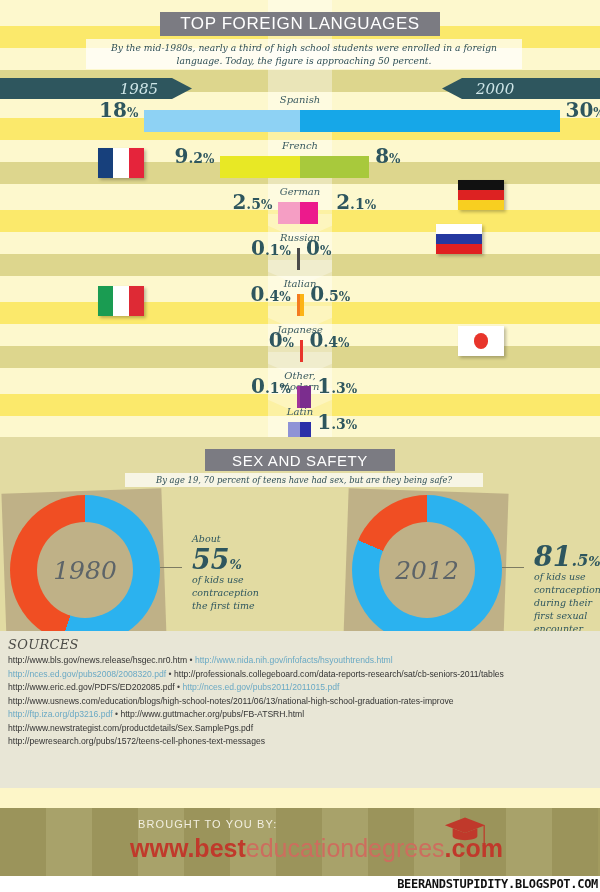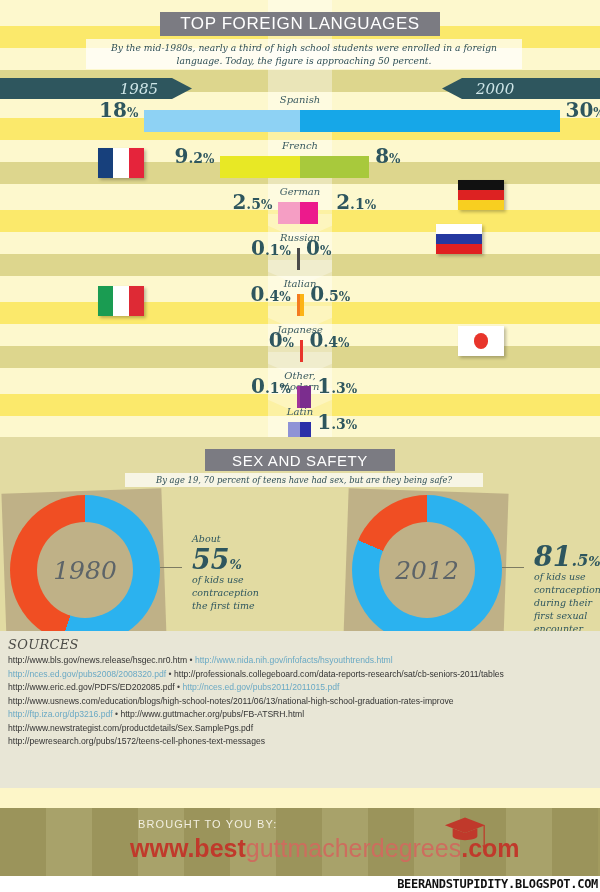--- a/index.html
+++ b/index.html
@@ -287,21 +287,21 @@
       <div class="wv" style="left: 368px; background: rgba(0, 0, 0, 0.04);"></div>
       <div class="wv" style="left: 322px; background: rgba(255, 255, 255, 0.07);"></div>
       <div class="wv" style="left: 276px; background: rgba(0, 0, 0, 0.04);"></div>
       <div class="wv" style="left: 230px; background: rgba(255, 255, 255, 0.07);"></div>
       <div class="wv" style="left: 184px; background: rgba(0, 0, 0, 0.04);"></div>
       <div class="wv" style="left: 138px; background: rgba(255, 255, 255, 0.07);"></div>
       <div class="wv" style="left: 92px; background: rgba(0, 0, 0, 0.04);"></div>
       <div class="wv" style="left: 46px; background: rgba(255, 255, 255, 0.07);"></div>
       <div class="wv" style="left: 0px; background: rgba(0, 0, 0, 0.04);"></div>
     <div id="brought">BROUGHT TO YOU BY:</div>
-    <div id="url"><span class="b">www.</span><span class="b">best</span><span class="l">guttmacher</span><span class="l">degrees</span><span class="b">.com</span></div>
+    <div id="url"><span class="b">www.</span><span class="b">best</span><span class="l">education</span><span class="l">degrees</span><span class="b">.com</span></div>
     <svg id="cap" viewBox="0 0 56 44">
       <polygon points="28,2 54,12 28,22 2,12" fill="#c0392b"></polygon>
       <path d="M12,16 L12,26 C12,33 44,33 44,26 L44,16 L28,22 Z" fill="#c0392b"></path>
       <rect x="52" y="12" width="1.6" height="26" fill="#c0392b"></rect>
       <polygon points="50.5,38 55,38 52.7,43" fill="#c0392b"></polygon>
     </svg>
   </div>
 
   <div id="watermark">
     <span>BEERANDSTUPIDITY.BLOGSPOT.COM</span>

